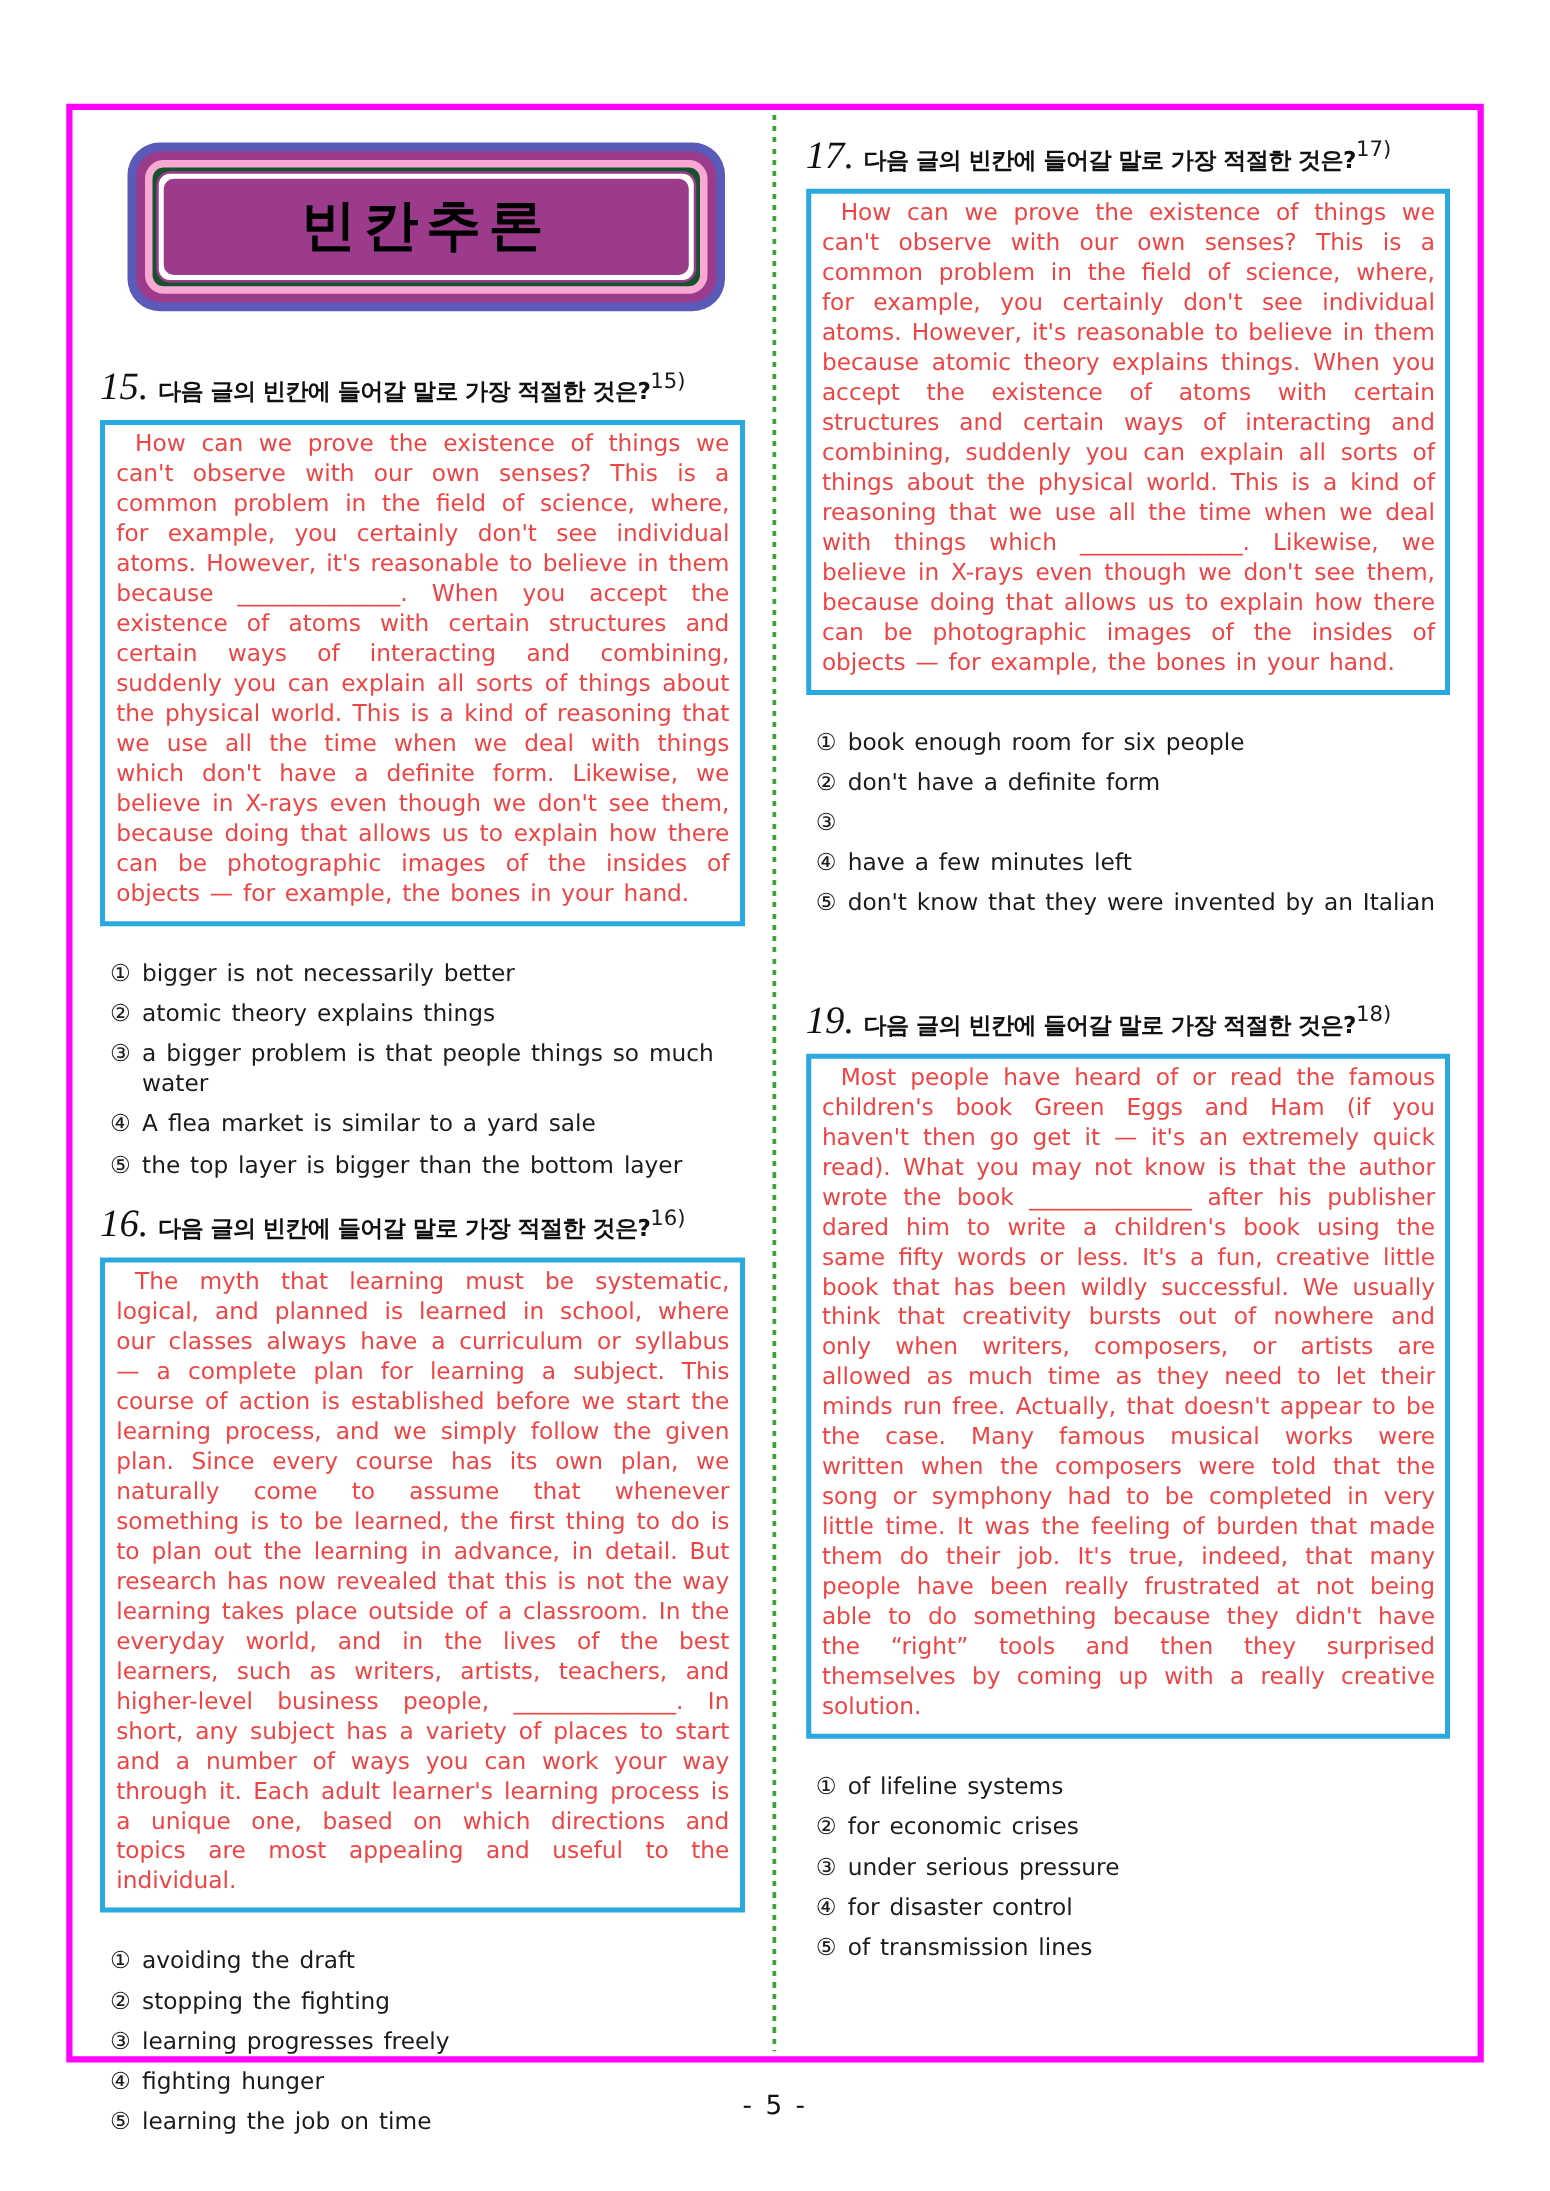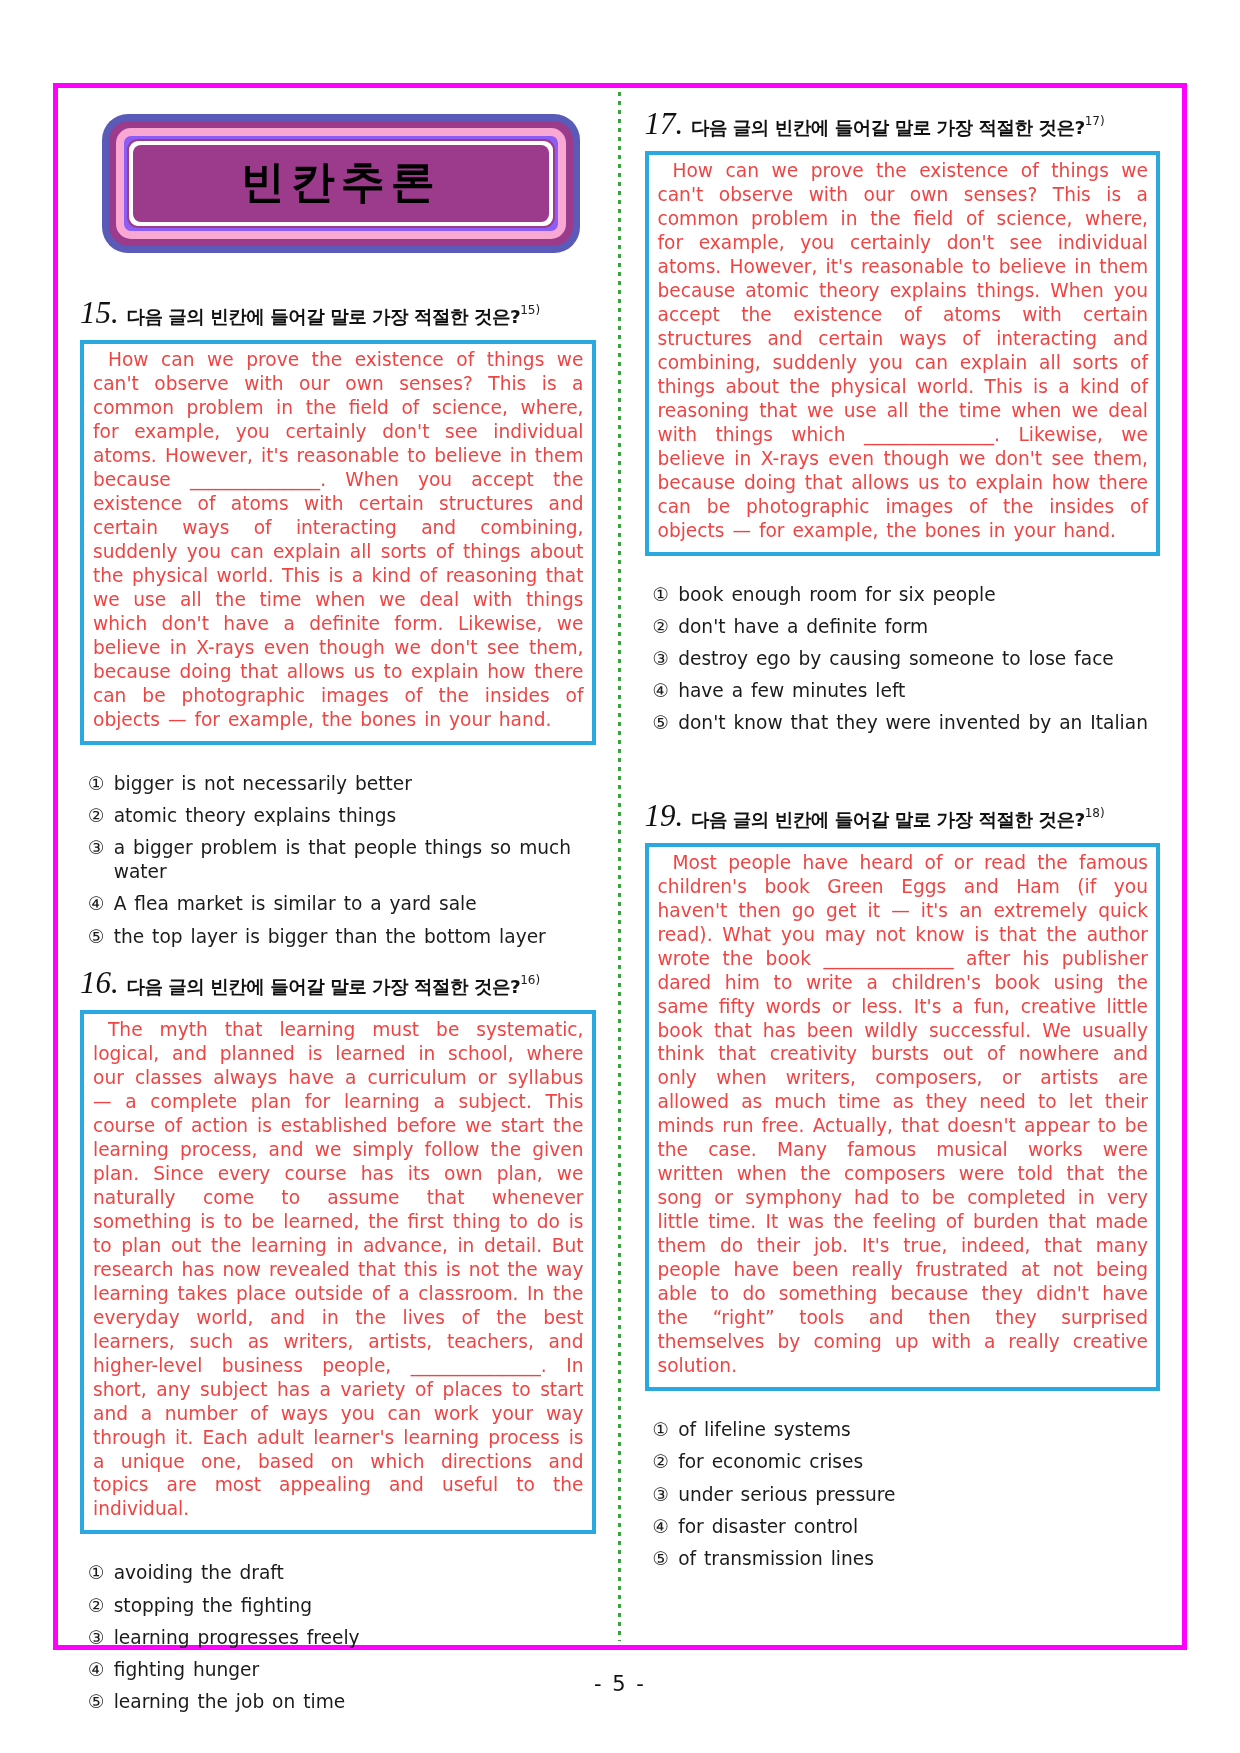--- a/index.html
+++ b/index.html
@@ -18,34 +18,34 @@
   .col-left  { padding:24px 22px 0 22px; }
   .col-right { padding:18px 22px 0 24px; }
   .divider {
     flex:0 0 3px; width:3px; margin:4px 0;
     background-image:repeating-linear-gradient(to bottom,#3aa33a 0 4px,transparent 4px 9px);
   }
 
   
   .banner-outer { background:#5a5ab8; border-radius:26px; padding:7px; margin:2px 16px 42px 22px; }
   .banner-mid   { background:#9c3a8c; border-radius:20px; padding:7px; }
-  .banner-w1    { background:#8b5cf6; border:8px solid #f9a8d4; border-radius:15px; padding:3px; }
+  .banner-w1    { background:#14532d; border:6px solid #f9a8d4; border-radius:15px; padding:3px; }
   .banner-w2    { background:#ffffff; border:2px solid #9c3a8c; border-radius:11px; padding:4px; }
   .banner-core  { background:#9c3a8c; border-radius:8px; text-align:center; padding:8px 0 10px 0; }
   .banner-title { font-size:44px; font-weight:bold; color:#000000; letter-spacing:6px; }
 
   
   .question { margin-bottom:30px; }
   .q-header { margin:0 0 9px 0; font-weight:normal; }
   .q-num {
     font-family:"Liberation Serif","DejaVu Serif",serif;
     font-style:italic; font-weight:normal; font-size:31px; color:#111;
   }
   .q-prompt { font-weight:bold; font-size:18.5px; color:#111; letter-spacing:-0.5px; }
-  .q-foot { font-size:12px; font-weight:normal; vertical-align:super; }
+  .q-foot { font-size:17px; font-weight:normal; vertical-align:super; }
 
   .passage-box { border:4px solid #29a9e0; padding:4px 8px 9px 9px; background:#fff; }
   .passage {
     font-size:18.6px; line-height:1.29; text-align:justify; text-indent:15px;
     color:#ef4444; word-spacing:2px;
   }
 
   .options { list-style:none; margin:27px 0 0 8px; }
   .option { display:flex; gap:9px; font-size:18.6px; line-height:1.3; margin-bottom:8px; word-spacing:2px; }
   .opt-marker { flex:0 0 auto; }
@@ -152,21 +152,20 @@
         <li class="option">
             <span class="opt-marker">①</span>
             <span class="opt-text">book enough room for six people</span>
           </li>
         <li class="option">
             <span class="opt-marker">②</span>
             <span class="opt-text">don't have a definite form</span>
           </li>
         <li class="option">
             <span class="opt-marker">③</span>
-            <span class="opt-text">destroy ego by causing someone to lose face</span>
           </li>
         <li class="option">
             <span class="opt-marker">④</span>
             <span class="opt-text">have a few minutes left</span>
           </li>
         <li class="option">
             <span class="opt-marker">⑤</span>
             <span class="opt-text">don't know that they were invented by an Italian</span>
           </li>
       </ol>

